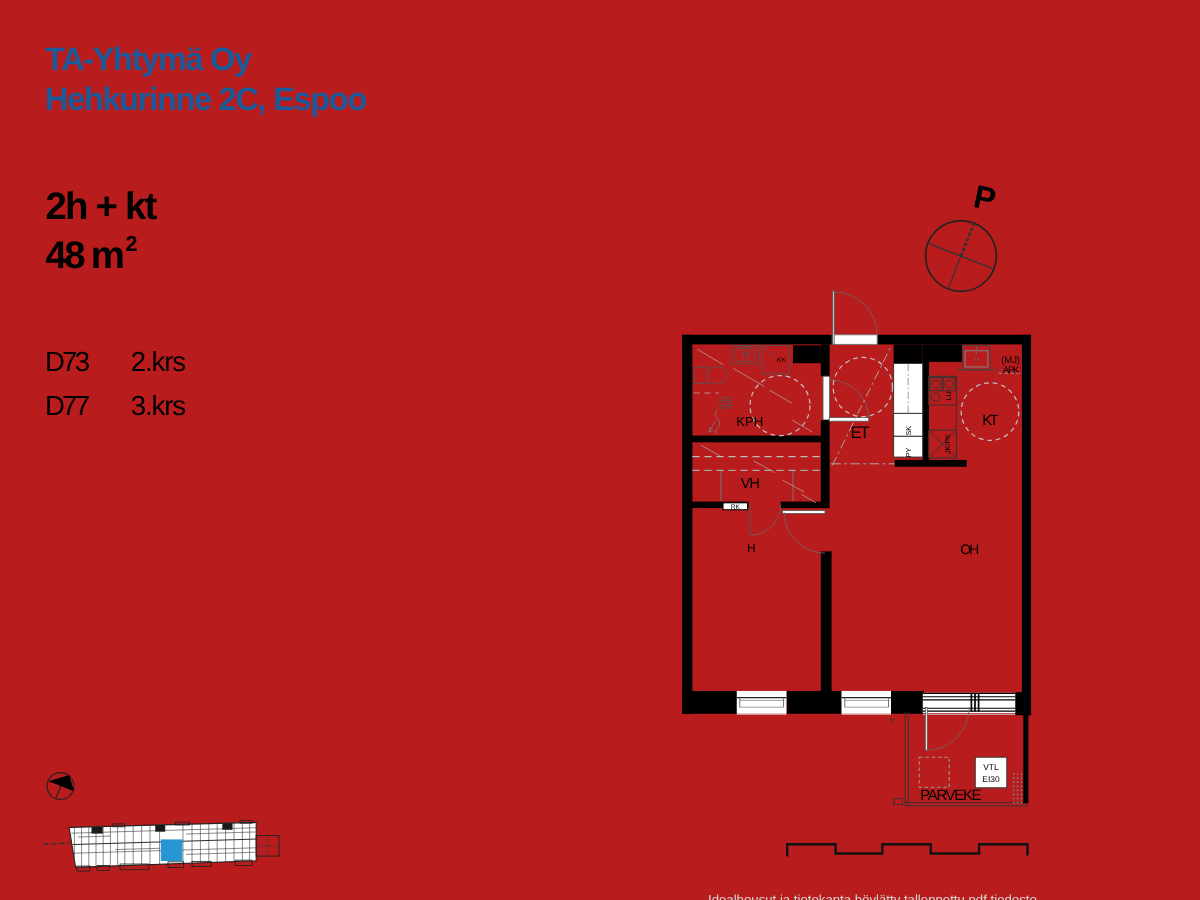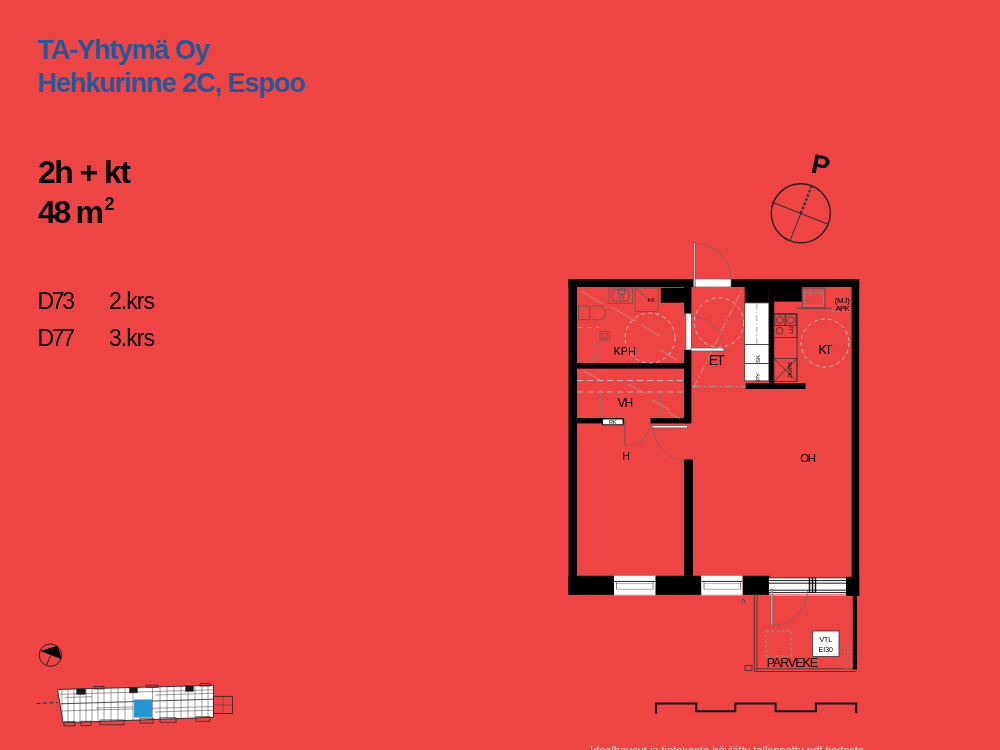--- a/index.html
+++ b/index.html
@@ -1,16 +1,16 @@
 <!DOCTYPE html>
 <html><head>
 <meta charset="utf-8">
 <style>
 html,body{margin:0;padding:0;background:#fff;}
-#page{position:relative;width:1000px;height:750px;overflow:hidden;background:#ef4444;
+#page{position:relative;width:1000px;height:750px;overflow:hidden;background:#b91c1c;
   font-family:"Liberation Sans",sans-serif;}
 svg{position:absolute;left:0;top:0;}
 </style>
 </head>
 <body>
 <div id="page">
 <svg width="1000" height="750" viewBox="0 0 1000 750">
 <g fill="none" stroke="none">
 
 <text x="37.5" y="58.5" font-size="27" font-weight="bold" fill="#1B5A9B" textLength="172.5">TA-Yhtymä Oy</text>

